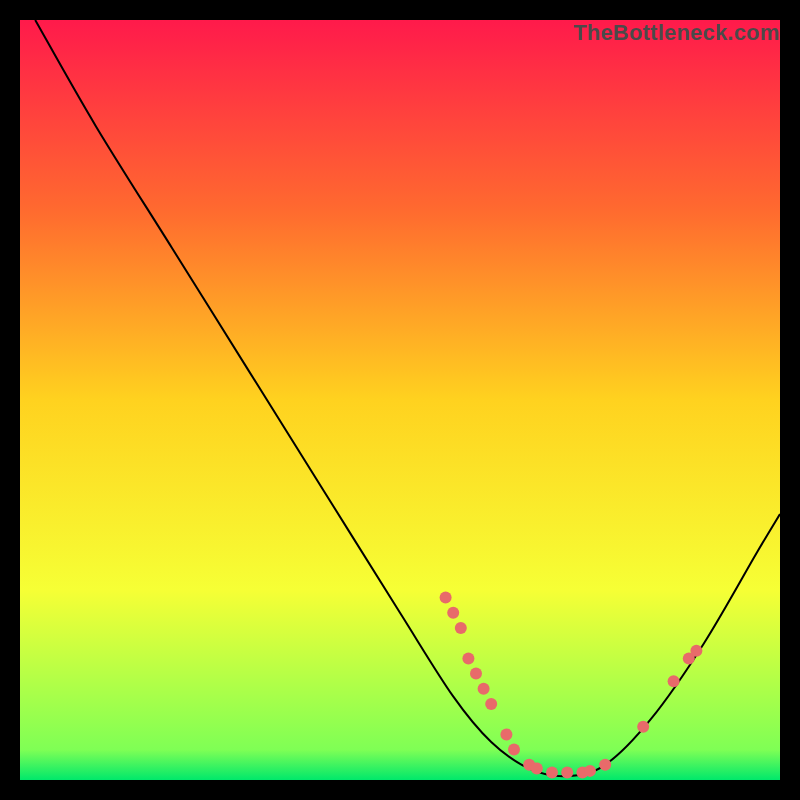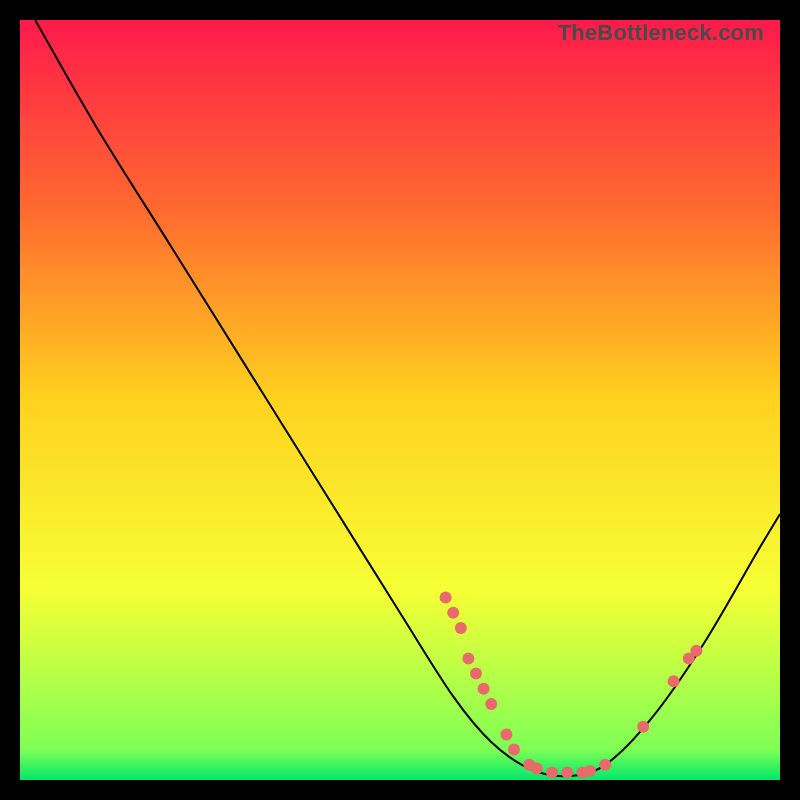--- a/index.html
+++ b/index.html
@@ -1,18 +1,18 @@
 <!DOCTYPE html>
 <html><head>
 <meta charset="utf-8">
 <style>
 html,body{margin:0;padding:0;background:#000;width:800px;height:800px;overflow:hidden;font-family:Arial,Helvetica,sans-serif}
 .frame{position:absolute;left:20px;top:20px;width:760px;height:760px;background:#000}
 .plot{position:absolute;left:0;top:0;width:760px;height:760px}
-.watermark{position:absolute;right:16px;top:0;color:#4a4a4a;font-size:22px;font-weight:600;letter-spacing:.2px}
+.watermark{position:absolute;right:0;top:0;color:#4a4a4a;font-size:22px;font-weight:600;letter-spacing:.2px}
 svg{display:block}
 </style>
 </head>
 <body>
 
 <div class="frame">
   <svg class="plot" viewBox="0 0 760 760">
     <defs>
       <linearGradient id="bg" x1="0" y1="0" x2="0" y2="1">
           <stop offset="0%" stop-color="#ff1a4b"></stop>

